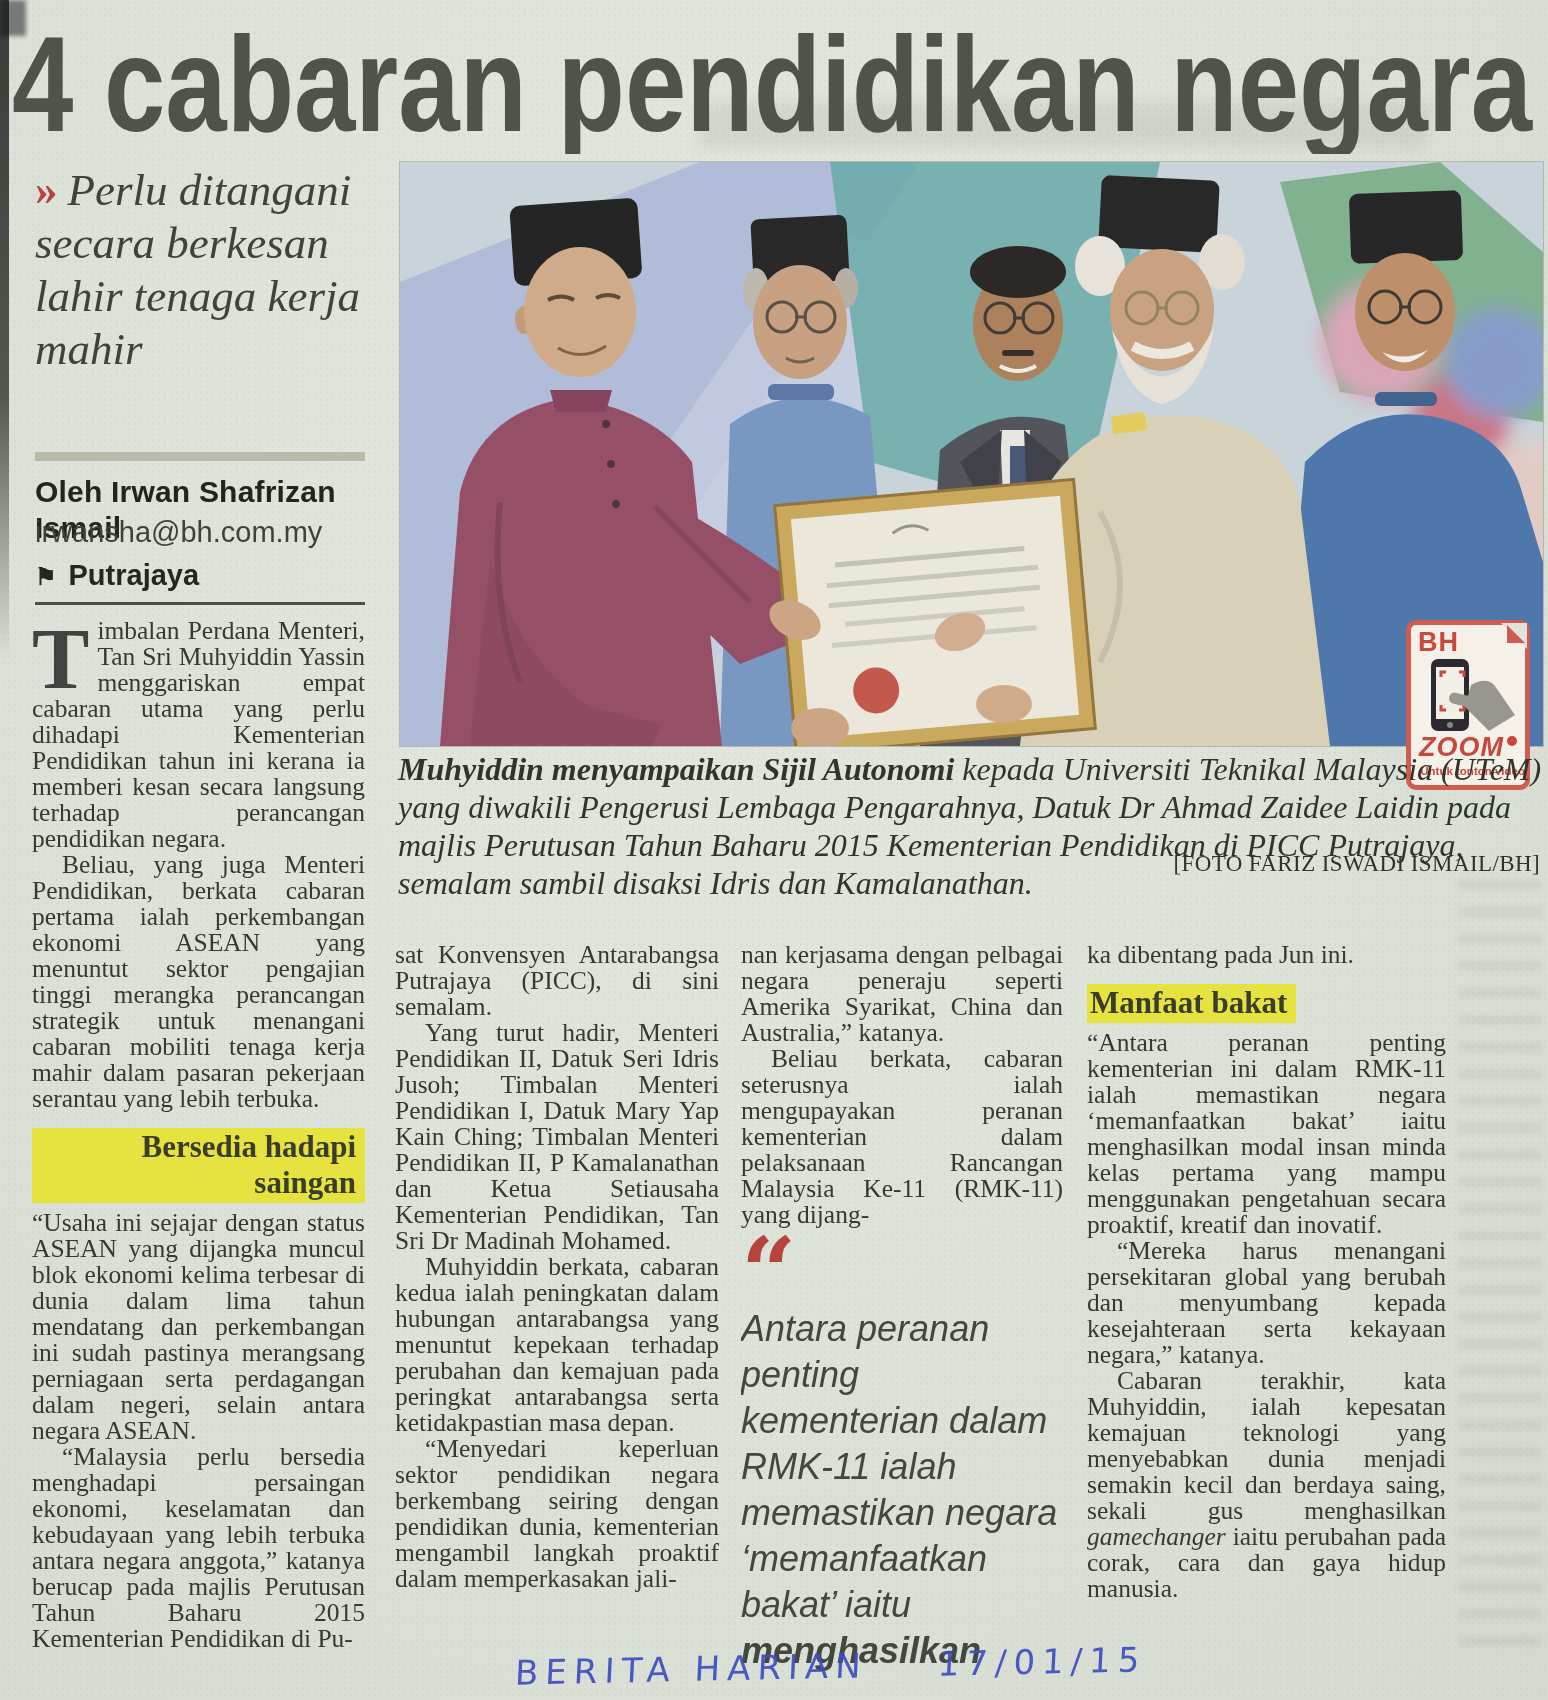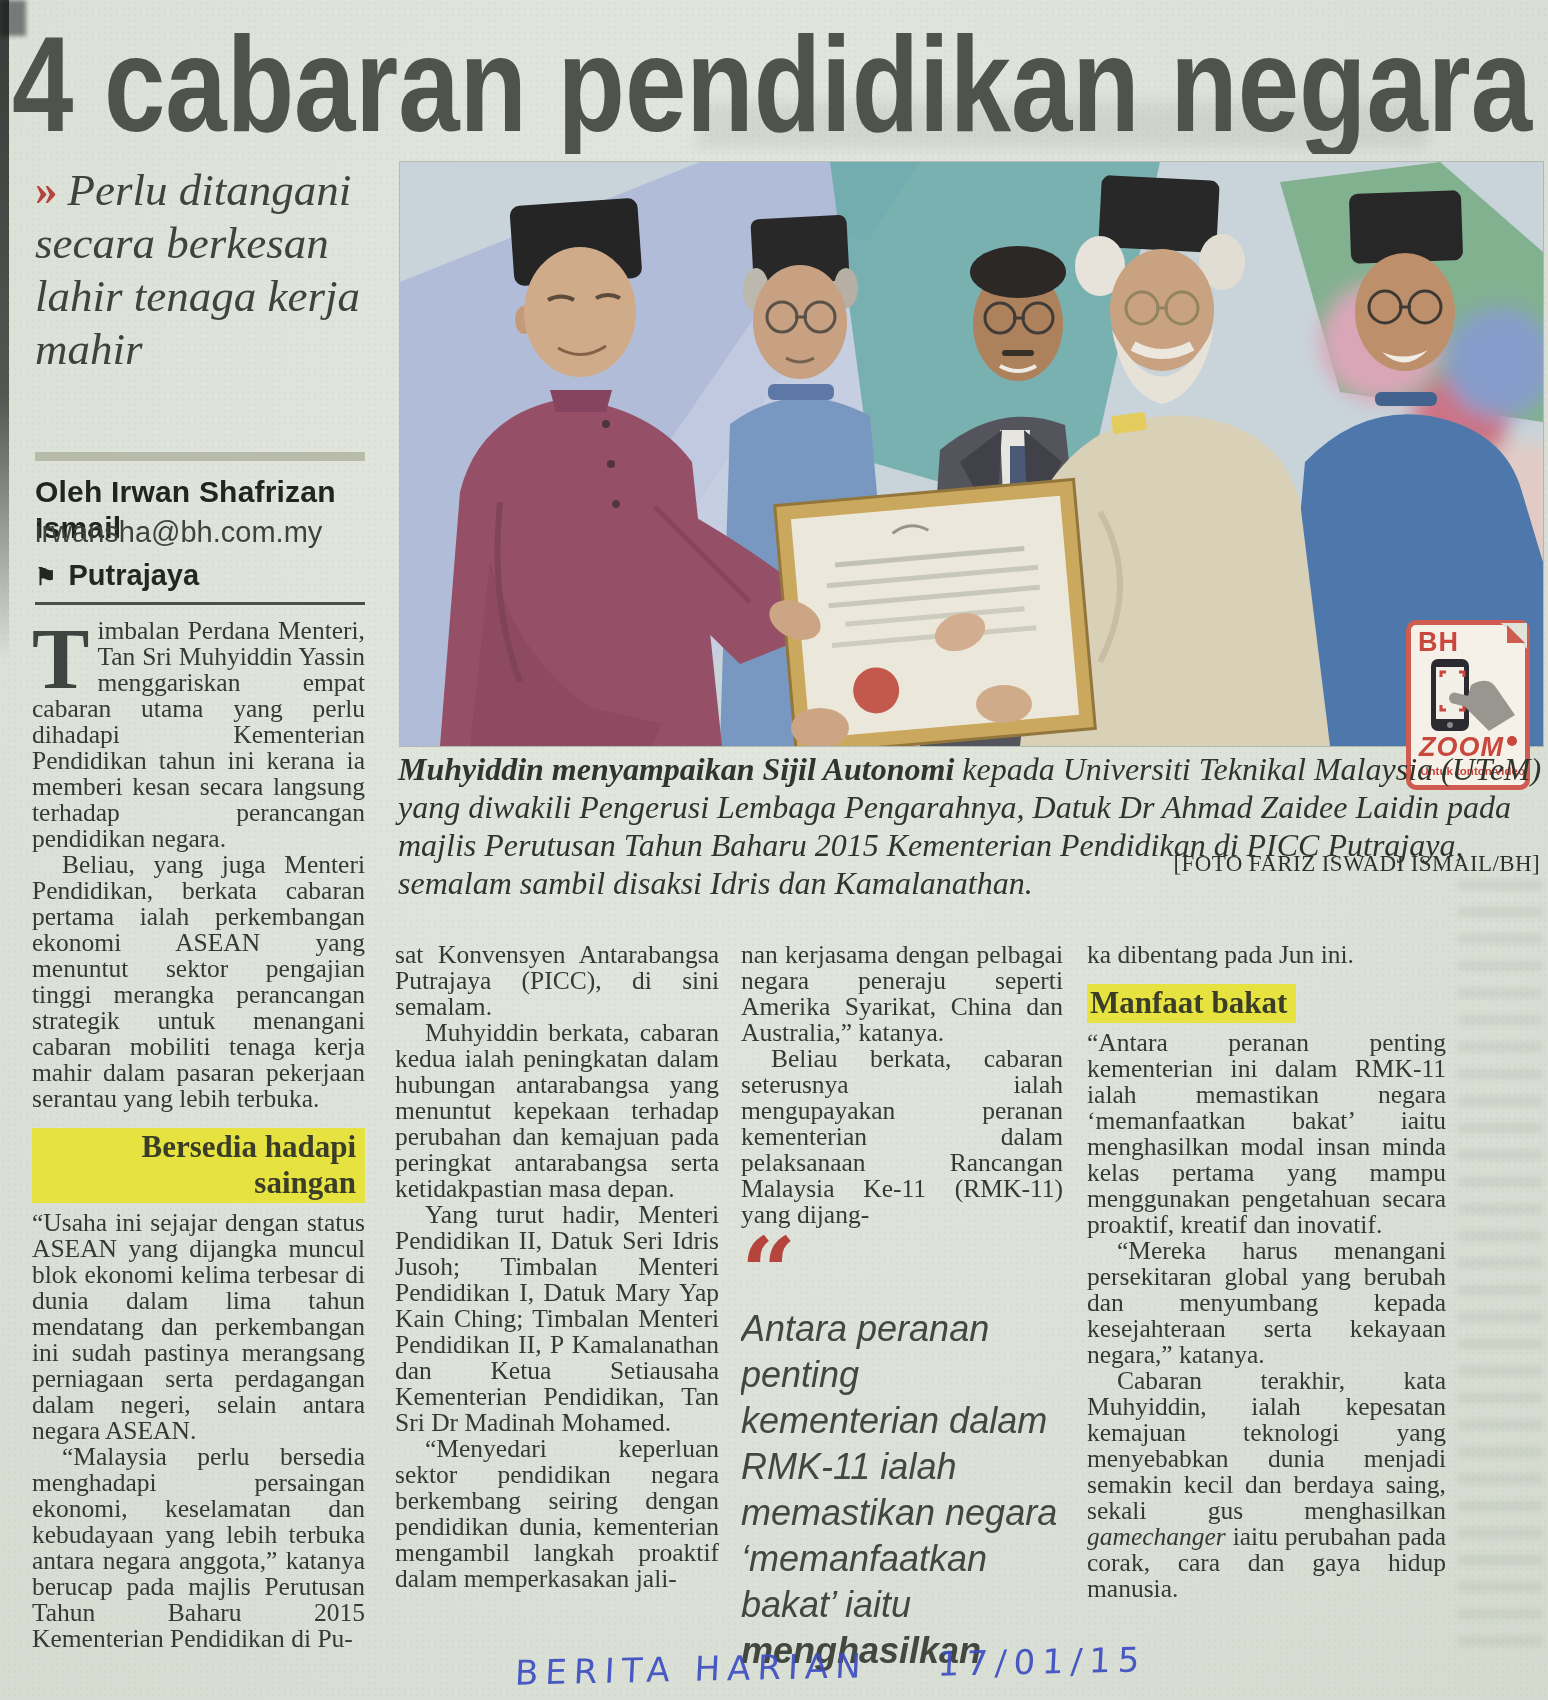--- a/index.html
+++ b/index.html
@@ -238,22 +238,22 @@
     <div class="badge-sub">Untuk tonton video</div>
   </div>
 
   <div class="abs caption">
     <b>Muhyiddin menyampaikan Sijil Autonomi</b><span> kepada Universiti Teknikal Malaysia (UTeM) yang diwakili Pengerusi Lembaga Pengarahnya, Datuk Dr Ahmad Zaidee Laidin pada majlis Perutusan Tahun Baharu 2015 Kementerian Pendidikan di PICC Putrajaya, semalam sambil disaksi Idris dan Kamalanathan.</span>
   </div>
   <div class="abs credit">[FOTO FARIZ ISWADI ISMAIL/BH]</div>
 
   <div class="abs col col2">
     <p>sat Konvensyen Antarabangsa Putrajaya (PICC), di sini semalam.</p>
+    <p class="ind">Yang turut hadir, Menteri Pendidikan II, Datuk Seri Idris Jusoh; Timbalan Menteri Pendidikan I, Datuk Mary Yap Kain Ching; Timbalan Menteri Pendidikan II, P Kamalanathan dan Ketua Setiausaha Kementerian Pendidikan, Tan Sri Dr Madinah Mohamed.</p>
     <p class="ind">Muhyiddin berkata, cabaran kedua ialah peningkatan dalam hubungan antarabangsa yang menuntut kepekaan terhadap perubahan dan kemajuan pada peringkat antarabangsa serta ketidakpastian masa depan.</p>
-    <p class="ind">Yang turut hadir, Menteri Pendidikan II, Datuk Seri Idris Jusoh; Timbalan Menteri Pendidikan I, Datuk Mary Yap Kain Ching; Timbalan Menteri Pendidikan II, P Kamalanathan dan Ketua Setiausaha Kementerian Pendidikan, Tan Sri Dr Madinah Mohamed.</p>
     <p class="ind">“Menyedari keperluan sektor pendidikan negara berkembang seiring dengan pendidikan dunia, kementerian mengambil langkah proaktif dalam memperkasakan jali-</p>
   </div>
 
   <div class="abs col col3">
     <p>nan kerjasama dengan pelbagai negara peneraju seperti Amerika Syarikat, China dan Australia,” katanya.</p>
     <p class="ind">Beliau berkata, cabaran seterusnya ialah mengupayakan peranan kementerian dalam pelaksanaan Rancangan Malaysia Ke-11 (RMK-11) yang dijang-</p>
     <div class="qmark">“</div>
     <p class="pullquote"><span>Antara peranan penting kementerian dalam RMK-11 ialah memastikan negara ‘memanfaatkan bakat’ iaitu </span><b>menghasilkan modal insan minda kelas pertama</b></p>
 
   </div>

